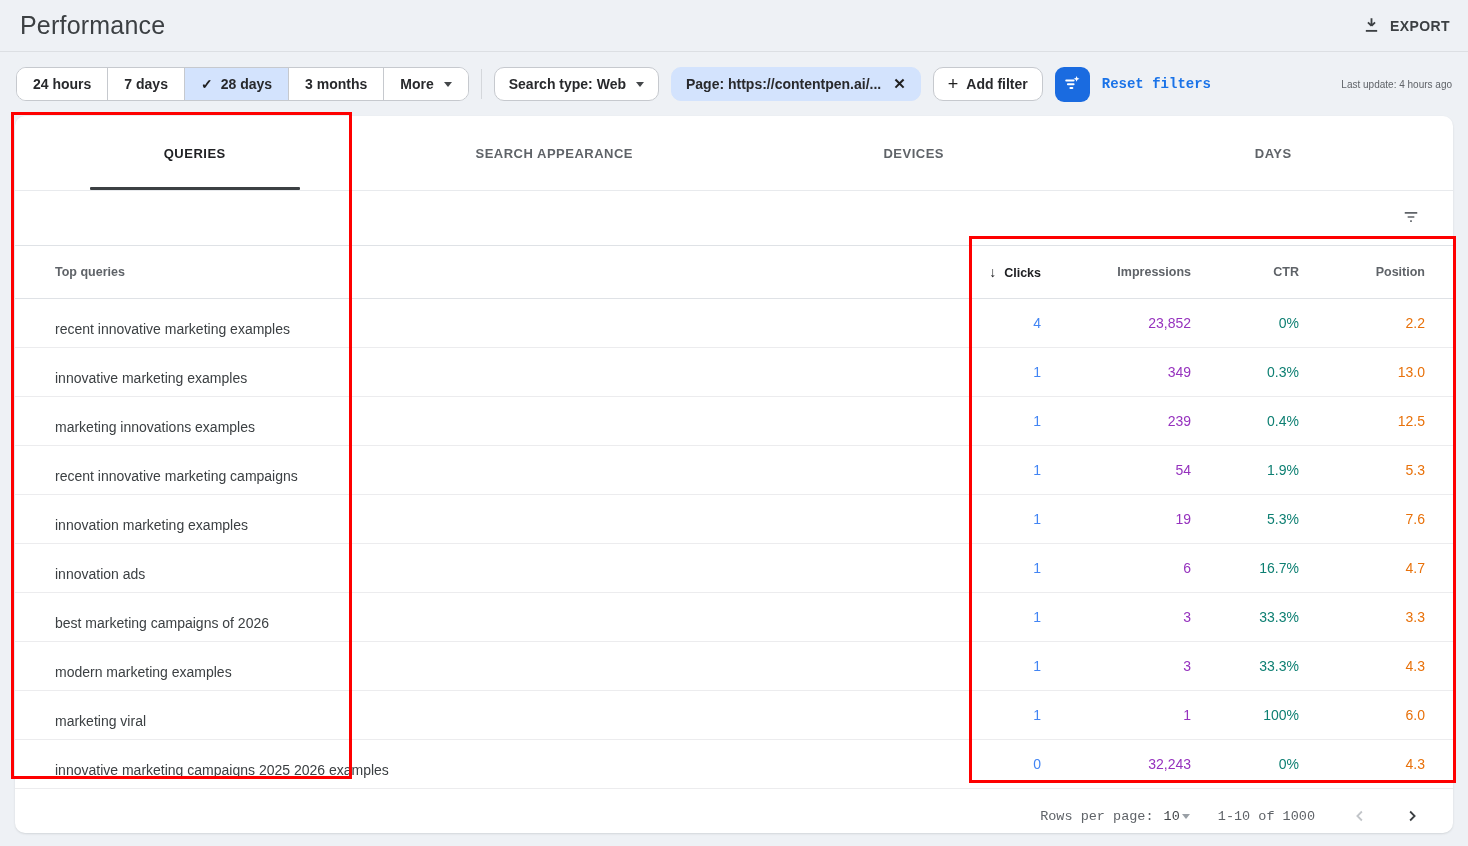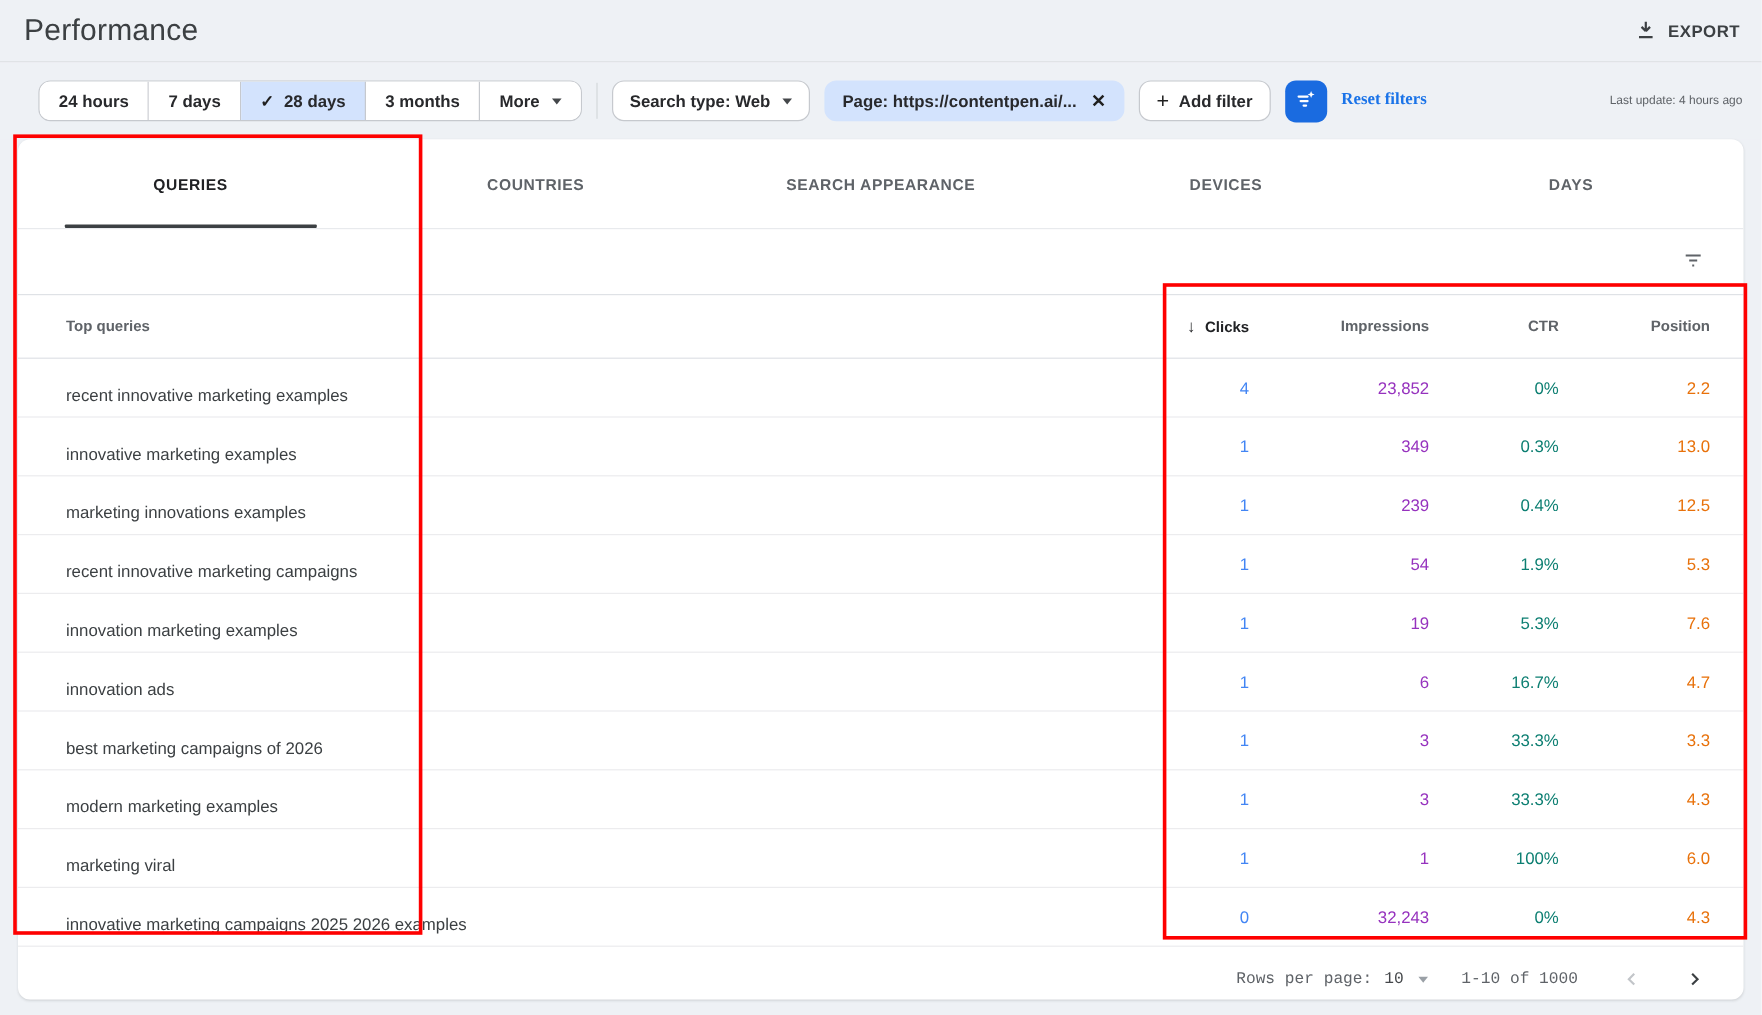--- a/index.html
+++ b/index.html
@@ -23,21 +23,21 @@
     background:none; border:none; font-family:inherit;
   }
 
   
   .filter-bar {
     height:64px; display:flex; align-items:center; padding:0 16px; gap:12px;
     background:#eef1f5;
   }
   .seg-group {
     display:flex; align-items:stretch; height:34px;
-    border:1px solid #c6c9ce; border-radius:10px; overflow:hidden; background:#fff;margin-left:16px;
+    border:1px solid #c6c9ce; border-radius:10px; overflow:hidden; background:#fff;
   }
   .seg-btn {
     display:flex; align-items:center; gap:8px; padding:0 16px;
     font-size:14px; font-weight:700; color:#28292c; background:#fff;
     border:none; border-right:1px solid #c6c9ce; cursor:pointer; font-family:inherit;
   }
   .seg-btn:last-child { border-right:none; }
   .seg-btn.selected { background:#d3e3fd; }
   .check { font-size:14px; color:#1f1f1f; }
   .vdivider { width:1px; height:30px; background:#d4d7db; }
@@ -54,21 +54,21 @@
   .caret {
     width:0; height:0; border-left:4.5px solid transparent; border-right:4.5px solid transparent;
     border-top:5px solid #44474a; display:inline-block; margin-left:2px;
   }
   .ai-filter-btn {
     width:35px; height:35px; border:none; border-radius:9px; background:#1a6be0;
     display:flex; align-items:center; justify-content:center; cursor:pointer;
   }
   .reset-link {
     font-size:14px; font-weight:700; color:#1a73e8; background:none; border:none;
-    cursor:pointer; font-family:Liberation Serif, serif;
+    cursor:pointer; font-family:Liberation Mono, monospace;
   }
   .last-update { margin-left:auto; font-size:10px; color:#5f6368; }
 
   
   .card {
     margin:0 15px; height:717px; background:#fff; border-radius:10px;
     box-shadow:0 1px 2px rgba(60,64,67,.15); overflow:hidden;
   }
   .tabs { display:flex; height:75px; border-bottom:1px solid #e8eaed; }
   .tab {
@@ -101,21 +101,21 @@
   .num.clicks { color:#4285f4; }
   .num.impressions { color:#9632be; }
   .num.ctr { color:#0d7f72; }
   .num.position { color:#e8710a; }
 
   .tfooter {
     height:54px; display:flex; align-items:center; justify-content:flex-end;
     gap:28px; padding-right:32px; font-size:13.5px; color:#5f6368;font-family:Liberation Mono, monospace;
   }
   .rpp { display:flex; align-items:center; gap:10px; }
-  .rpp-value { display:flex; align-items:center; gap:10px; cursor:pointer; color:#44474a;justify-content:space-between; }
+  .rpp-value { display:flex; align-items:center; cursor:pointer; color:#44474a;justify-content:space-between; }
   .rpp-caret { border-top-color:#9aa0a6; }
   .page-nav { display:flex; align-items:center; gap:34px; margin-left:8px; }
   .nav-btn { background:none; border:none; cursor:pointer; display:flex; }
 
   
   .annotation {
     position:absolute; border:3px solid #fe0000; pointer-events:none; z-index:20;
   }
   .ann-left { left:11px; top:112px; width:341px; height:667px; }
   .ann-right { left:969px; top:236px; width:487px; height:547px; }
@@ -186,21 +186,20 @@
   </button>
 
   <button class="reset-link">Reset filters</button>
 
   <div class="last-update">Last update: 4 hours ago</div>
 </div>
 
 <div class="card">
   <div class="tabs">
     <button class="tab active">QUERIES</button>
-    <button class="tab">COUNTRIES</button>
     <button class="tab">SEARCH APPEARANCE</button>
     <button class="tab">DEVICES</button>
     <button class="tab">DAYS</button>
   </div>
 
   <div class="table-toolbar">
     <button class="icon-btn">
       <span>
         <svg width="20" height="20" viewBox="0 0 24 24">
           <path d="M4.5 7h15" stroke="#5f6368" stroke-width="2"></path>

